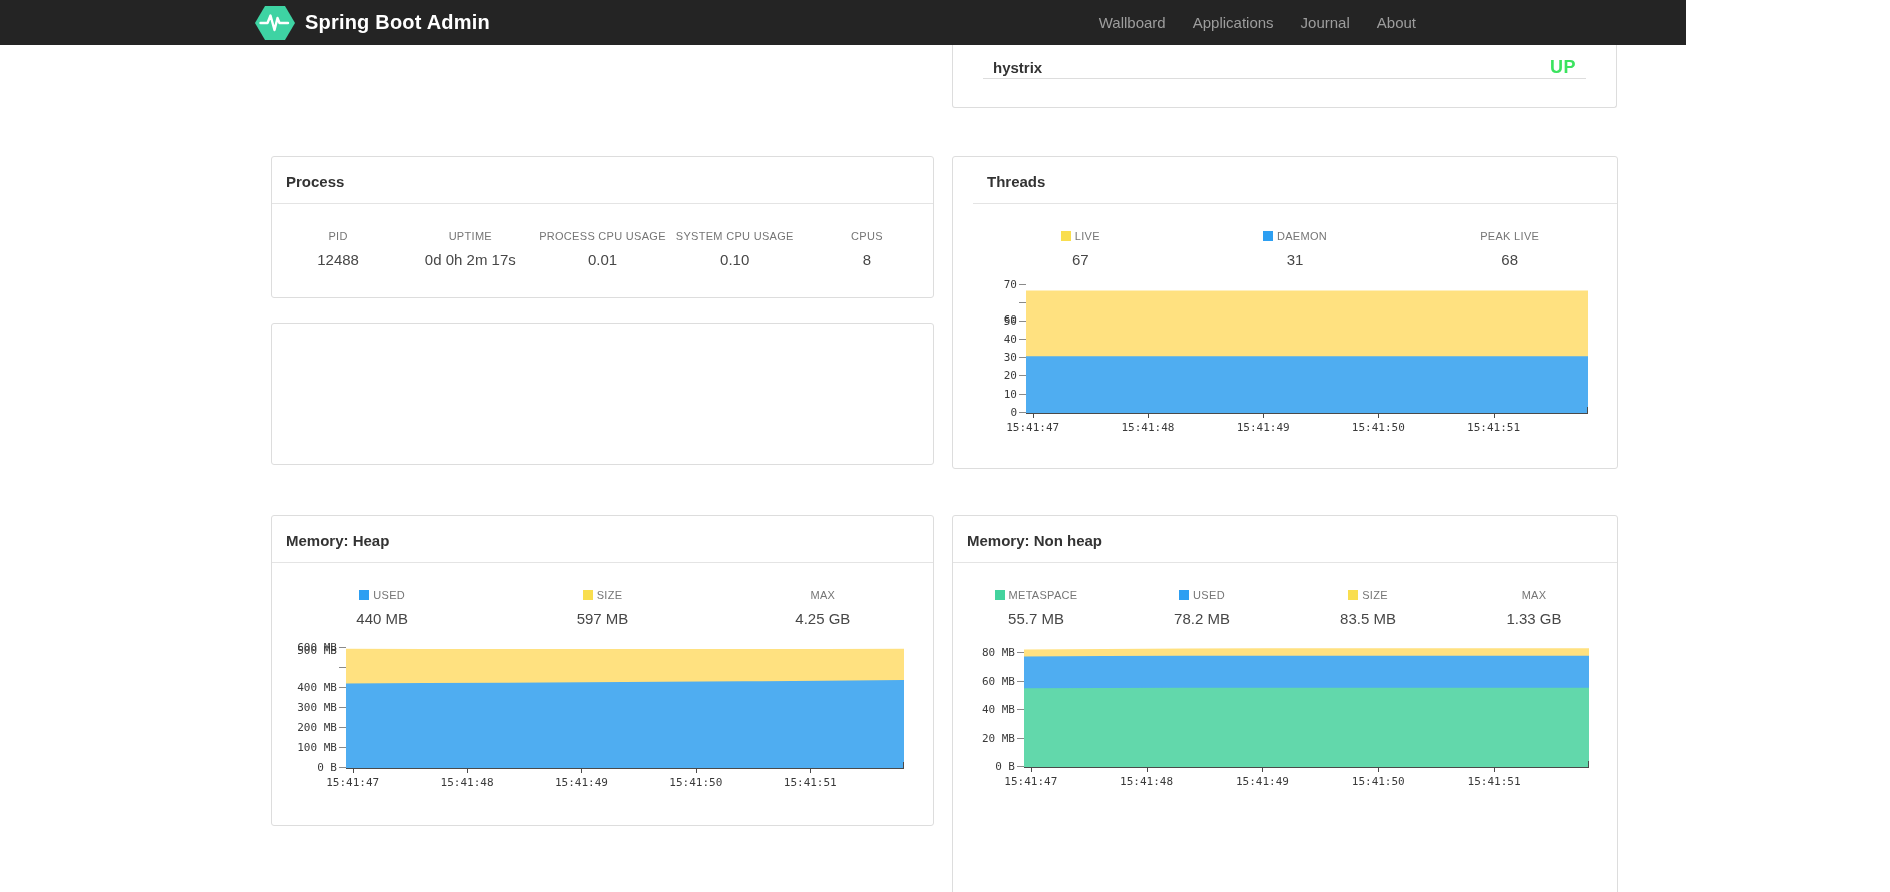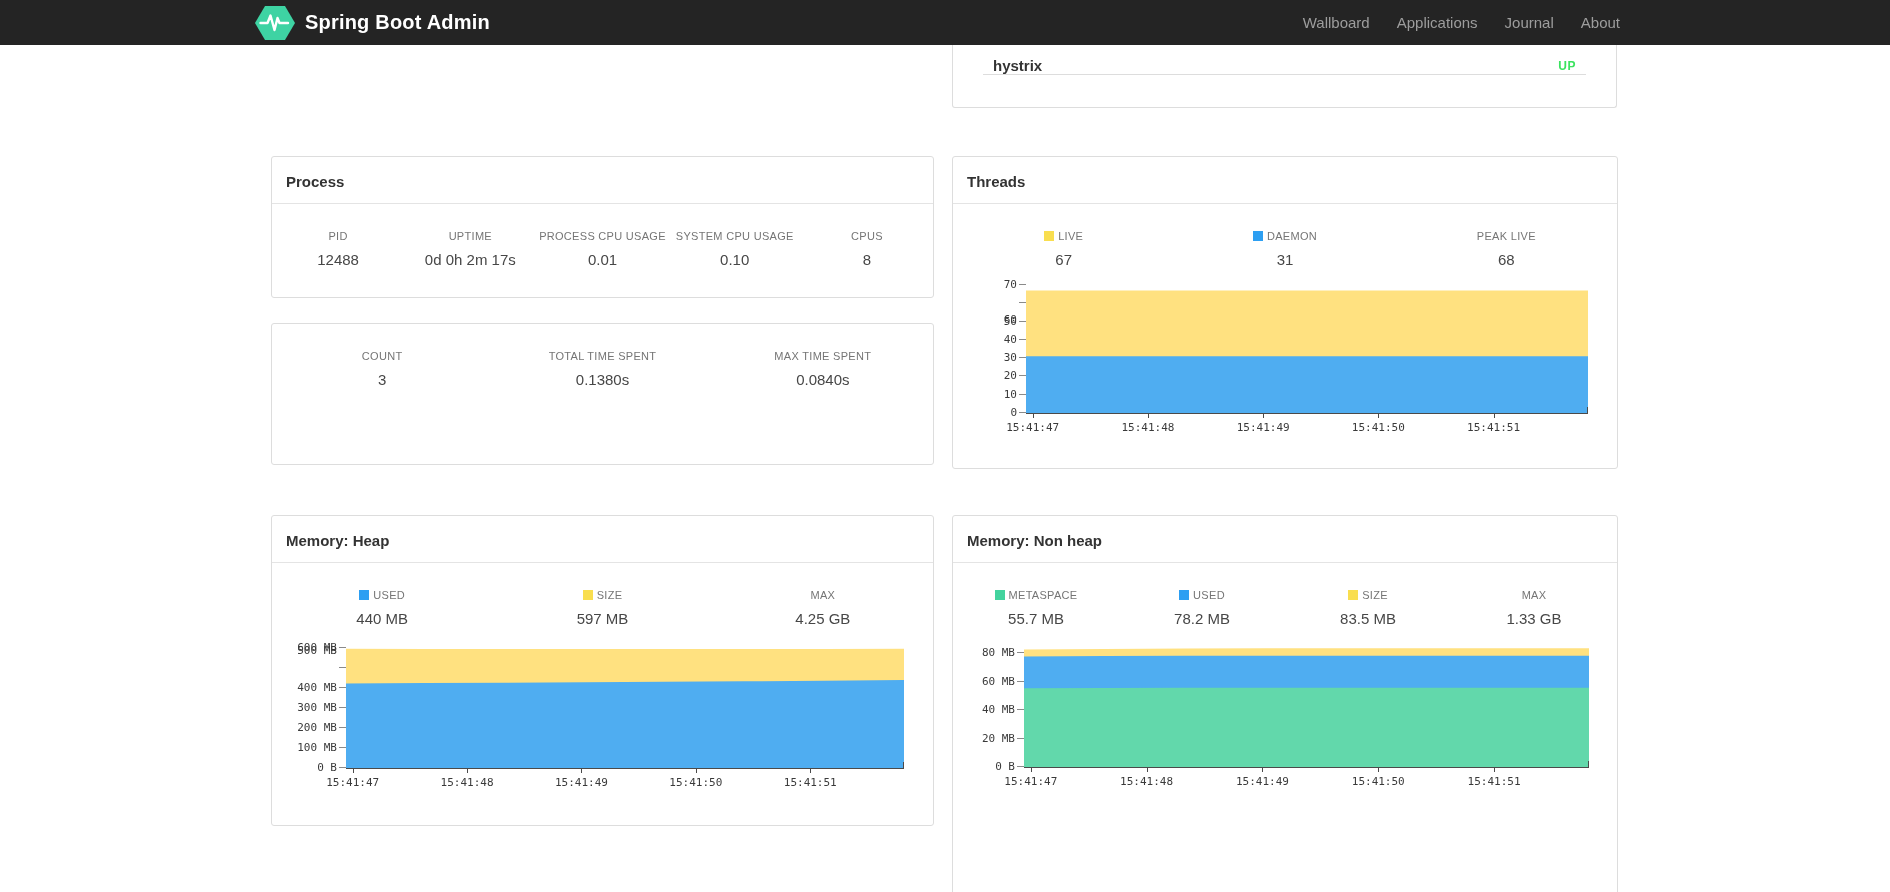--- a/index.html
+++ b/index.html
@@ -1,45 +1,45 @@
 <!DOCTYPE html>
 <html><head>
 <meta charset="utf-8">
 <style>
   * { margin:0; padding:0; box-sizing:border-box; }
   html,body { width:1890px; height:892px; background:#ffffff; overflow:hidden;
               font-family:"Liberation Sans", sans-serif; }
 
   
-  .navbar { position:absolute; left:0; top:0; width:1890px; height:45px;
+  .navbar { position:absolute; left:0; top:0; width:1686px; height:45px;
             background:#242424; }
   .brand { position:absolute; left:255px; top:0; height:45px;
            display:flex; align-items:center; gap:10px; text-decoration:none; cursor:pointer; }
   .brand-title { color:#ffffff; font-size:20px; font-weight:bold; letter-spacing:.2px; }
   .nav-links { position:absolute; right:270px; top:0; height:45px;
                display:flex; align-items:center; gap:27px; }
   .nav-link { color:#9d9d9d; font-size:15px; text-decoration:none; cursor:pointer; }
 
   
   .panel { position:absolute; background:#ffffff; border:1px solid #dddddd; border-radius:3px; }
   .panel-heading { padding:16px 14px 13px 14px; border-bottom:1px solid #e4e4e4;
                    font-size:15px; font-weight:bold; color:#333333; }
 
   #apps-panel   { left:952px; top:45px;  width:665px; height:63px;
                   border-top:none; border-radius:0 0 3px 3px; }
   #process-panel{ left:271px; top:156px; width:663px; height:142px; }
   #gc-panel     { left:271px; top:323px; width:663px; height:142px; }
-  #threads-panel{ left:952px; top:156px; width:666px; height:313px; }
+  #threads-panel{ left:952px; top:156px; width:666px; height:313px;padding-left:20px; }
   #heap-panel   { left:271px; top:515px; width:663px; height:311px; }
   #nonheap-panel{ left:952px; top:515px; width:666px; height:395px; }
 
   .app-row { margin:0 30px; padding:12px 10px 0 10px; border-bottom:1px solid #dddddd;
              display:flex; justify-content:space-between; align-items:center; cursor:pointer; }
   .app-name { font-size:15px; font-weight:bold; color:#333333; }
-  .status-up { font-size:12px; font-weight:bold; color:#3be35f; letter-spacing:.5px; }
+  .status-up { font-size:18px; font-weight:bold; color:#3be35f; letter-spacing:.5px; }
 
   
   .stats { display:flex; margin-top:26px; }
   .stat  { flex:1; text-align:center; }
   .stat-label { font-size:11px; color:#757575; letter-spacing:.3px;
                 display:flex; align-items:center; justify-content:center; gap:4px; }
   .swatch { width:10px; height:10px; display:inline-block; flex:0 0 auto; }
   .stat-value { margin-top:9px; font-size:15px; color:#474747; }
 
   
@@ -116,40 +116,20 @@
     <div class="stat">
       <div class="stat-label">
           <span>CPUS</span>
         </div>
       <div class="stat-value">8</div>
     </div>
   </div>
 </section>
 
 <section class="panel" id="gc-panel">
-  <div class="stats">
-    <div class="stat">
-      <div class="stat-label">
-          <span>COUNT</span>
-        </div>
-      <div class="stat-value">3</div>
-    </div>
-    <div class="stat">
-      <div class="stat-label">
-          <span>TOTAL TIME SPENT</span>
-        </div>
-      <div class="stat-value">0.1380s</div>
-    </div>
-    <div class="stat">
-      <div class="stat-label">
-          <span>MAX TIME SPENT</span>
-        </div>
-      <div class="stat-value">0.0840s</div>
-    </div>
-  </div>
 </section>
 
 <section class="panel" id="threads-panel">
   <div class="panel-heading">Threads</div>
   <div class="stats">
     <div class="stat">
       <div class="stat-label">
         <span class="swatch" style="background-color: rgb(249, 222, 79);"></span>
         <span>LIVE</span>
       </div>

